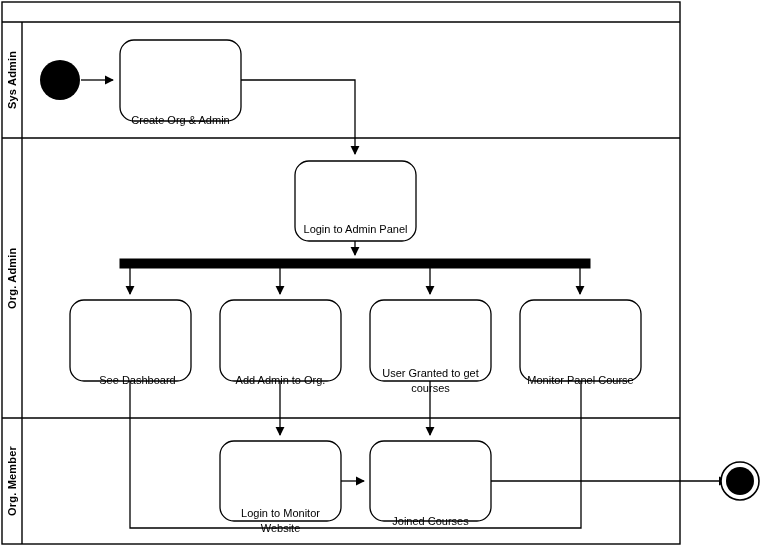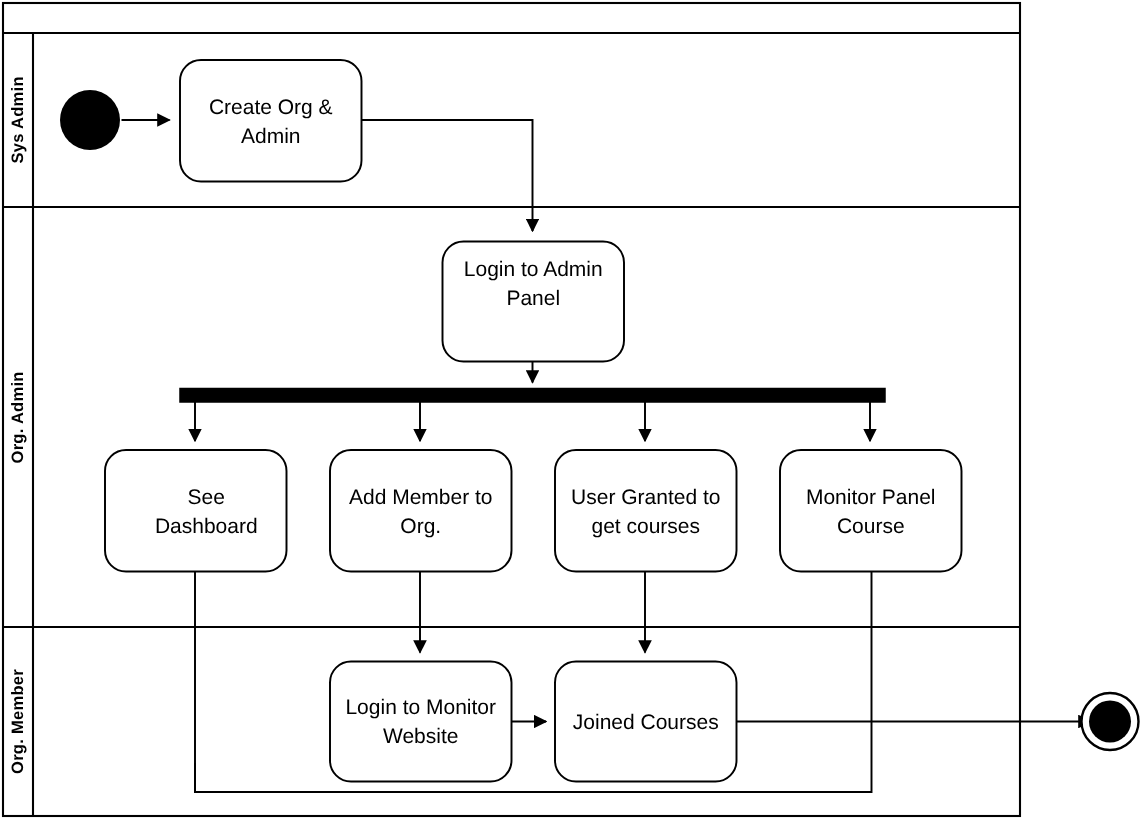--- a/index.html
+++ b/index.html
@@ -36,26 +36,27 @@
     justify-content: center;
     white-space: nowrap;
     letter-spacing: 0.2px;
   }
   .node-label {
     position: absolute;
     display: flex;
     align-items: center;
     justify-content: center;
     text-align: center;
-    font-size: 14px;
+    font-size: 11px;
     color: #000000;
     line-height: 1.35;
     pointer-events: none;
     padding: 0 6px;
     box-sizing: border-box;
+    margin-top: 40px;
   }
 </style>
 </head>
 <body>
 
 <div id="canvas">
 
   <svg id="svg-layer" viewBox="0 0 761 551" xmlns="http://www.w3.org/2000/svg">
     <defs>
       <marker id="arrow" viewBox="0 0 10 10" refX="9" refY="5" markerWidth="7" markerHeight="7" orient="auto-start-reverse">
@@ -121,21 +122,21 @@
   <div class="lane-label" style="left:2px; top:22px; width:20px; height:116px;">Sys Admin</div>
   <div class="lane-label" style="left:2px; top:138px; width:20px; height:280px;">Org. Admin</div>
   <div class="lane-label" style="left:2px; top:418px; width:20px; height:126px;">Org. Member</div>
 
   <div class="node-label" style="left:120px; top:40px; width:121px; height:81px;">Create Org &amp; Admin</div>
 
   <div class="node-label" style="left:295px; top:161px; width:121px; height:56px;">Login to Admin Panel</div>
 
   <div class="node-label" style="left:70px; top:300px; width:121px; height:81px;padding-left:20px;">See Dashboard</div>
 
-  <div class="node-label" style="left:220px; top:300px; width:121px; height:81px;">Add Member to Org.</div>
+  <div class="node-label" style="left:220px; top:300px; width:121px; height:81px;">Add Admin to Org.</div>
 
   <div class="node-label" style="left:370px; top:300px; width:121px; height:81px;">User Granted to get courses</div>
 
   <div class="node-label" style="left:520px; top:300px; width:121px; height:81px;">Monitor Panel Course</div>
 
   <div class="node-label" style="left:220px; top:441px; width:121px; height:80px;">Login to Monitor Website</div>
 
   <div class="node-label" style="left:370px; top:441px; width:121px; height:80px;">Joined Courses</div>
 
 </div>

